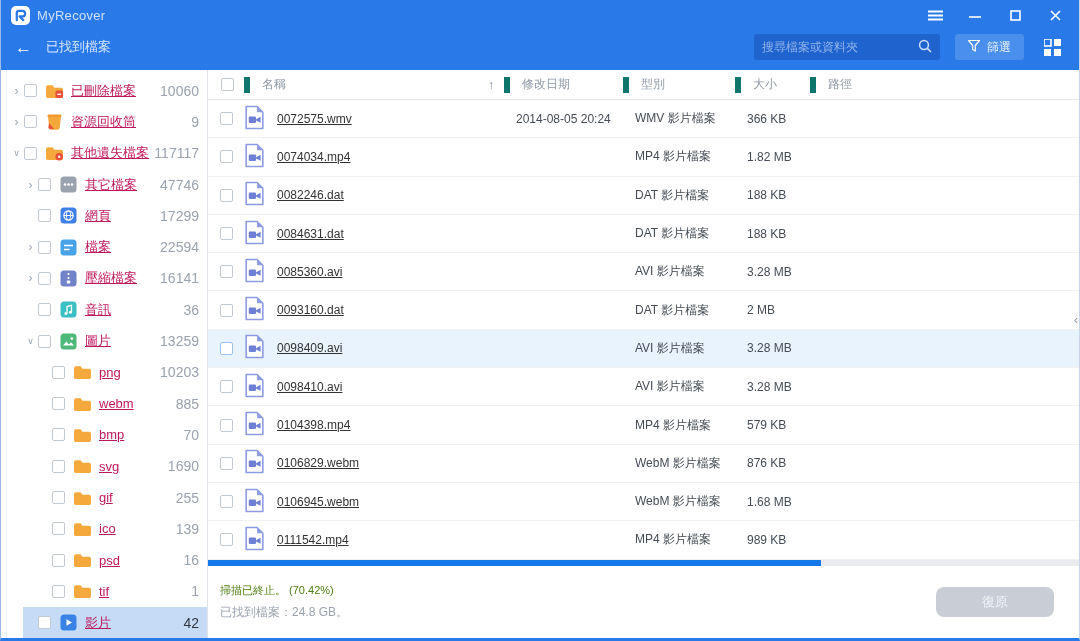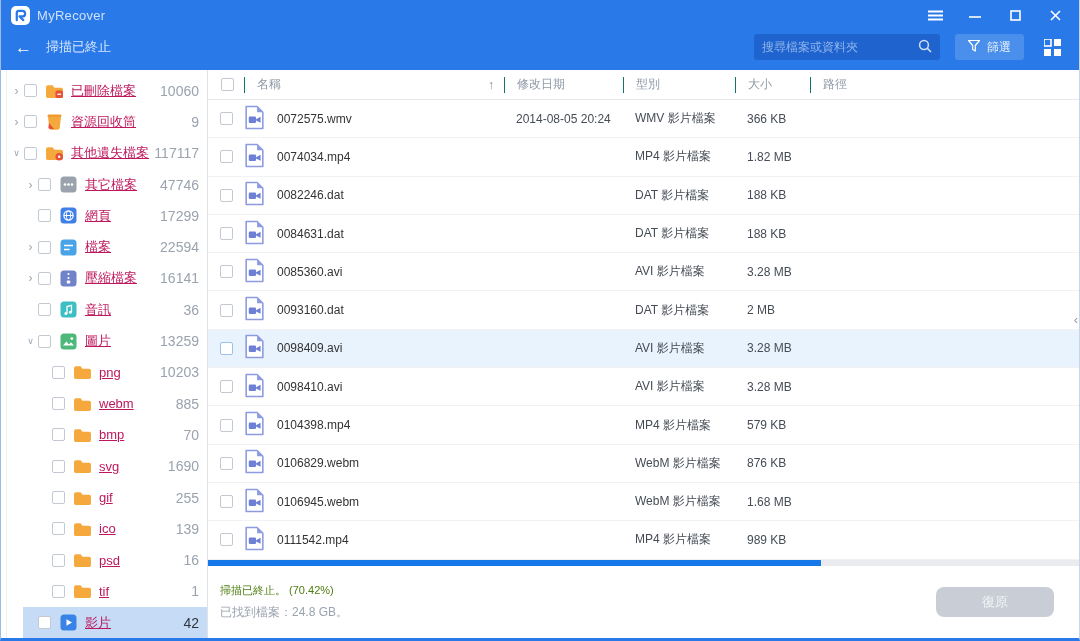--- a/index.html
+++ b/index.html
@@ -41,30 +41,30 @@
   .tree-icon svg { display:block; }
   .tree-label { font-size:13px; color:#be185d; white-space:nowrap;text-decoration:underline; }
   .tree-count { margin-left:auto; font-size:14px; color:#9aa3ae; }
   .tree-item.selected .tree-count { color:#2f3640; }
 
   
   .main { flex:1; display:flex; flex-direction:column; min-width:0; position:relative; }
   .grid-cols { display:grid; grid-template-columns:36px 260px 119px 112px 75px 1fr; align-items:center; }
   .table-header { height:30px; flex:none; border-bottom:1px solid #e6eaee; color:#8e99a6; }
   .th { padding-left:2px; font-size:12px; display:flex; align-items:center; height:16px; }
-  .th + .th { border-left:1px solid #0f766e; padding-left:12px; }
+  .th + .th { border-left:6px solid #0f766e; padding-left:12px; }
   .th-check { display:flex; justify-content:center; border:none !important; }
   .th-name { justify-content:space-between; padding-right:10px; }
   .sort-arrow { color:#7e8a97; font-size:12px; }
   .rows { flex:1; min-height:0; }
   .file-row { height:38.3px; border-bottom:1px solid #f0f2f4; }
   .file-row.highlighted { background:#e8f3fd; }
   .file-row.highlighted .cb { border-color:#9cc2ea; }
   .cell-check { display:flex; justify-content:center; }
-  .cell-name { display:flex; align-items:center; gap:12px; font-size:12px; color:#333; }
+  .cell-name { display:flex; align-items:center; gap:12px; font-size:12px; color:#333;text-decoration:underline; }
   .cell-date, .cell-type, .cell-size, .cell-path { font-size:12px; color:#454c55; padding-left:12px; }
   .file-icon { width:21px; height:25px; flex:none; }
 
   .progressbar { height:6px; flex:none; background:#e9ebef; }
   .progress-fill { height:100%; background:#1677E8; }
 
   .statusbar { height:72px; flex:none; display:flex; align-items:center; padding:0 25px 0 12px; }
   .status-lines { display:flex; flex-direction:column; gap:6px; }
   .status-main { font-size:11px; color:#4d7c0f; }
   .status-sub { font-size:12px; color:#9aa3ae; }
@@ -112,21 +112,21 @@
               <line x1="10" y1="1" x2="1" y2="10"></line>
             </g>
           </svg>
       </div>
     </div>
   </div>
 
   <div class="toolbar">
     <div class="back-group">
       <span class="back-arrow">←</span>
-      <span class="back-label">掃描已終止</span>
+      <span class="back-label">已找到檔案</span>
     </div>
     <div class="toolbar-right">
       <div class="searchbox">
         <input type="text" placeholder="搜尋檔案或資料夾" style="">
         <span>
           <svg width="14" height="14" viewBox="0 0 14 14">
               <circle cx="6" cy="6" r="4.4" fill="none" stroke="#cfe0f8" stroke-width="1.5"></circle>
               <line x1="9.4" y1="9.4" x2="13" y2="13" stroke="#cfe0f8" stroke-width="1.5"></line>
             </svg>
         </span>

